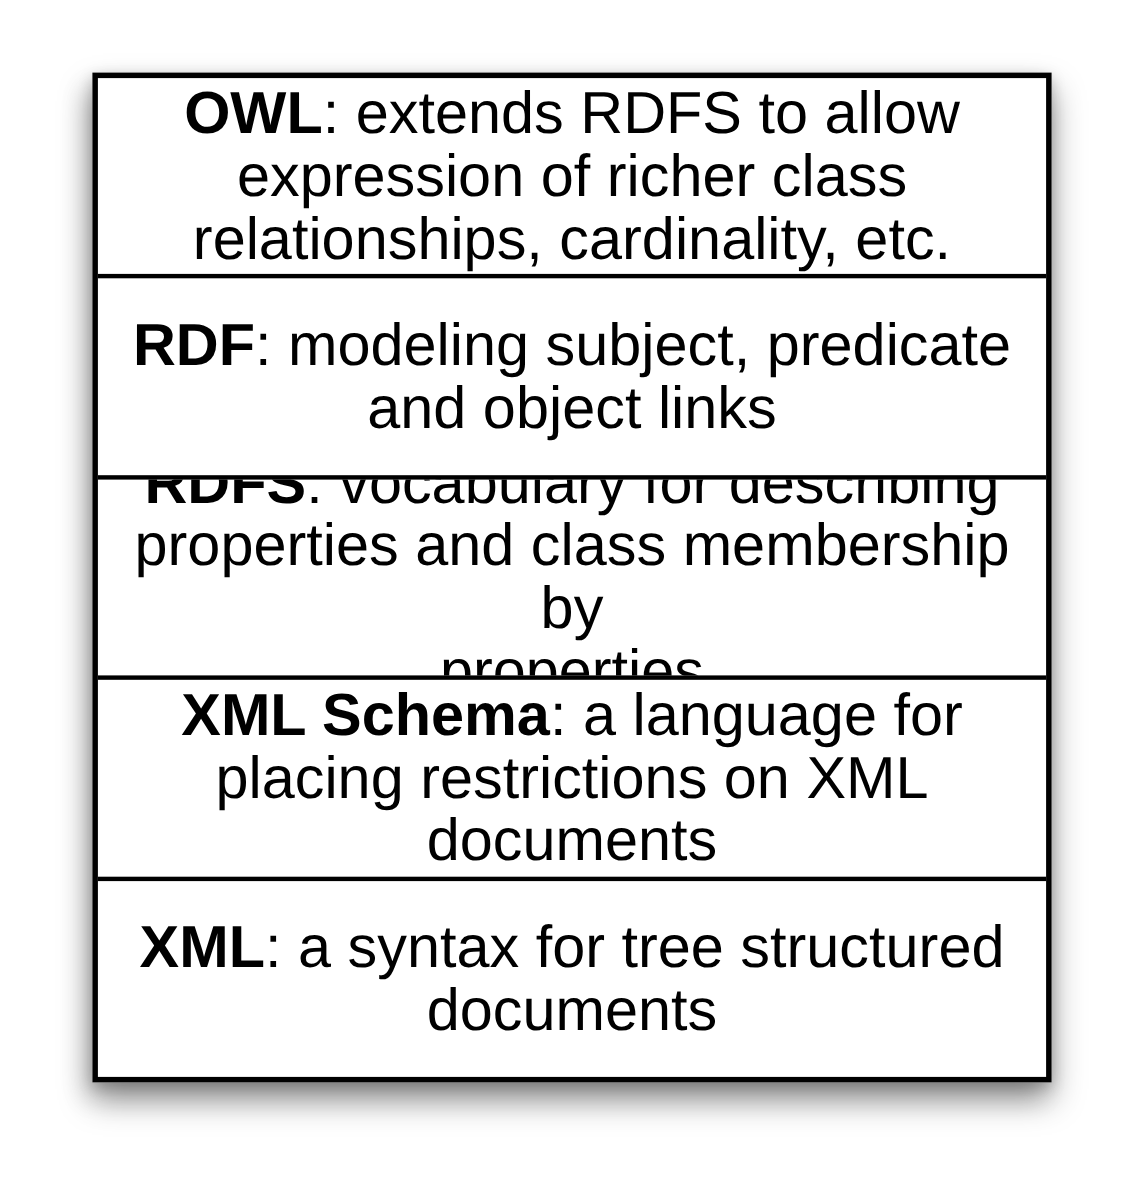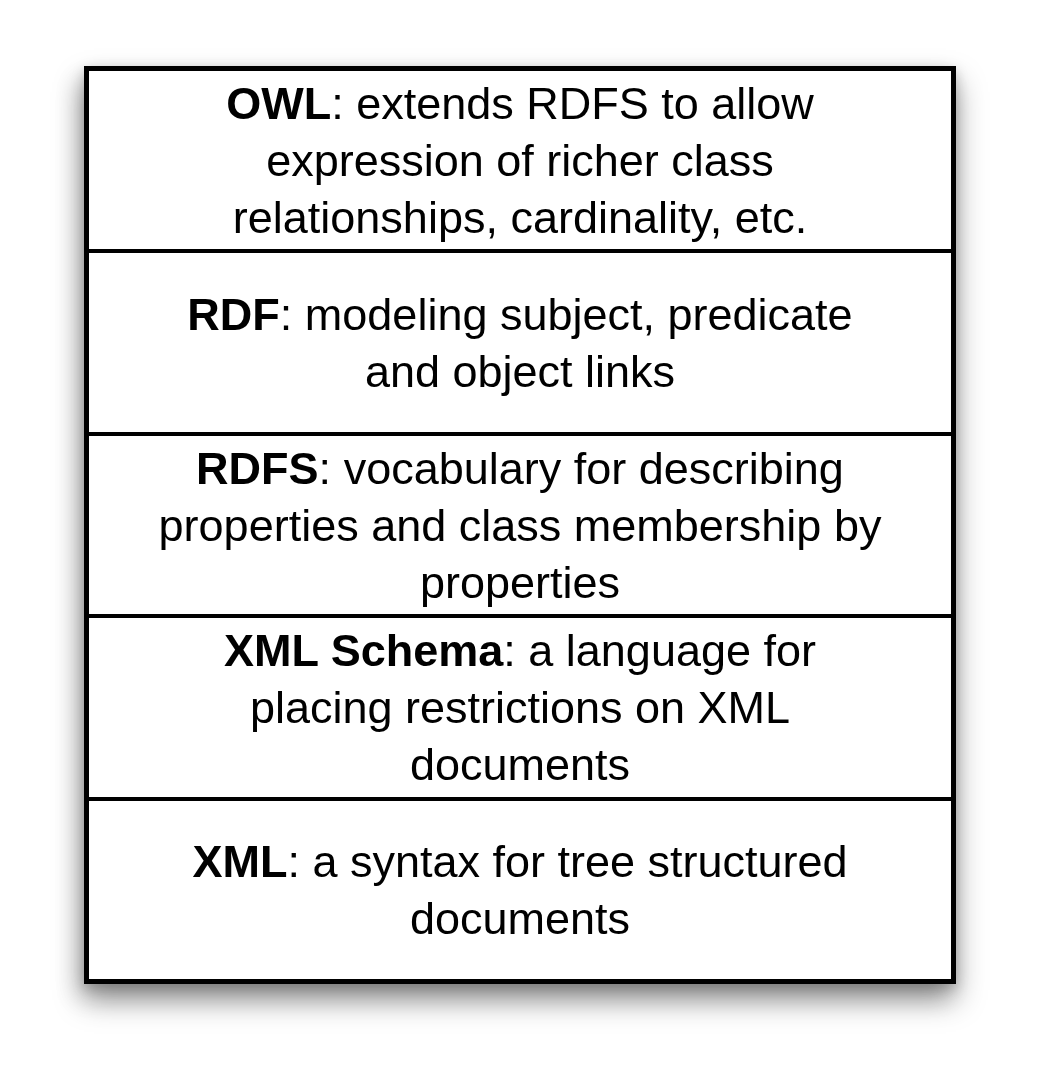--- a/index.html
+++ b/index.html
@@ -38,21 +38,21 @@
     border-bottom: 4px solid var(--border-color);
     display: flex;
     align-items: center;
     justify-content: center;
     text-align: center;
     padding: 2px 8px;
     overflow: hidden;
   }
   .layer:last-child { border-bottom: none; }
   .layer-text {
-    font-size: 45px;
+    font-size: 54px;
     line-height: 57px;
     color: var(--text-color);
     letter-spacing: 0px;
   }
   .term { font-weight: bold; white-space: nowrap; }
   .desc { white-space: pre-line; font-weight: normal; }
 </style>
 </head>
 <body>
 

